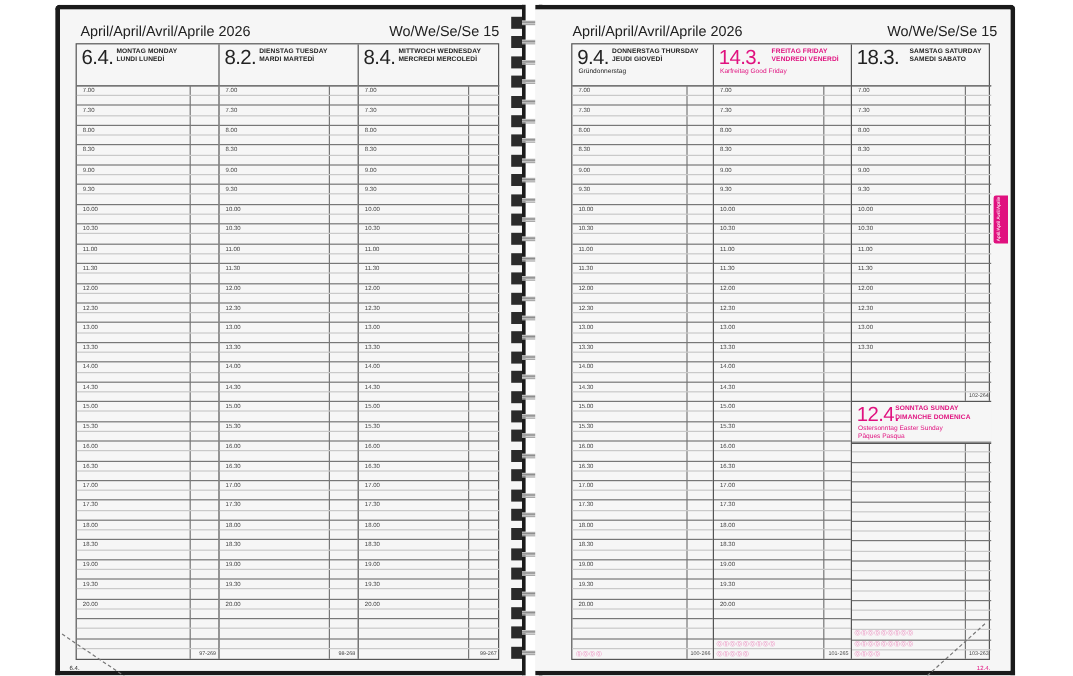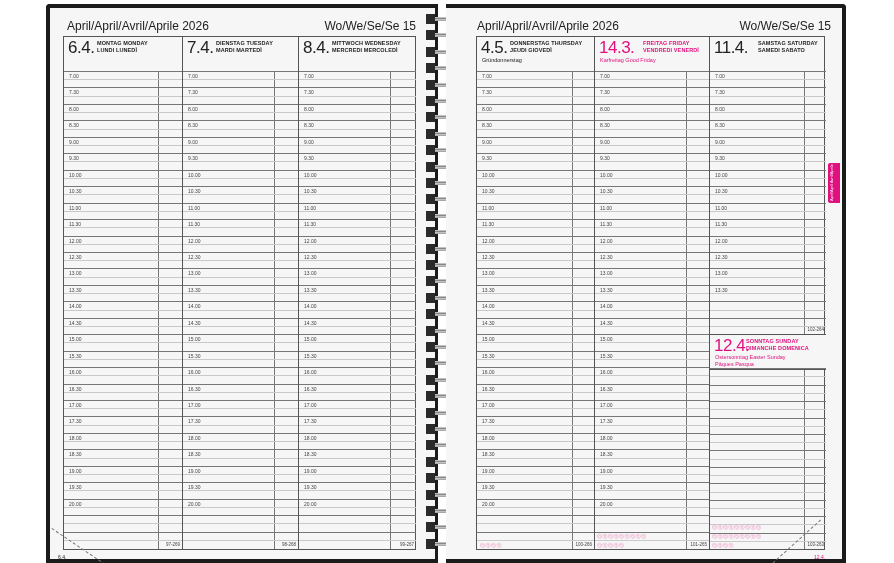--- a/index.html
+++ b/index.html
@@ -135,21 +135,21 @@
         <div class="hline minor" style="top: 469.925px;"></div>
         <div class="time" style="top: 463.7px;">20.00</div>
         <div class="hline major" style="top: 478.15px;"></div>
         <div class="hline minor" style="top: 486.375px;"></div>
         <div class="hline major" style="top: 494.6px;"></div>
         <div class="hline minor" style="top: 502.825px;"></div>
         <div class="daynum-foot" style="right: 2px; top: 505px;">97-269</div>
       </div>
       <div class="day-col" style="left: 118px; width: 116px;">
         <div class="day-head">
-          <span class="day-num">7.4.</span>
+          <span class="day-num">8.2.</span>
           <div class="day-names" style="left: 33px;">
             <div>DIENSTAG TUESDAY</div>
             <div>MARDI MARTEDÌ</div>
           </div>
         </div>
         <div class="sub-col" style="left: 91px;"></div>
         <div class="hline major" style="top: 34px;"></div>
         <div class="hline minor" style="top: 42.225px;"></div>
         <div class="time" style="top: 36px;">7.00</div>
         <div class="hline major" style="top: 50.45px;"></div>
@@ -539,21 +539,21 @@
       <div class="blk" style="left:35px"></div>
     </div>
   </div>
 
 <div id="page-right" class="page">
   <div class="month-title" style="left:31px;">April/April/Avril/Aprile 2026</div>
   <div class="week-label" style="right:11px;">Wo/We/Se/Se 15</div>
   <div class="grid" id="grid-right" style="left:30px;width:349px;height:514px;">
       <div class="day-col first" style="left: 0px; width: 117px;">
         <div class="day-head">
-          <span class="day-num">4.5.</span>
+          <span class="day-num">9.4.</span>
           <div class="day-names" style="left: 33px;">
             <div>DONNERSTAG THURSDAY</div>
             <div>JEUDI GIOVEDÌ</div>
           </div>
           <div class="day-note">Gründonnerstag</div>
         </div>
         <div class="sub-col" style="left: 95px;"></div>
         <div class="hline major" style="top: 34px;"></div>
         <div class="hline minor" style="top: 42.225px;"></div>
         <div class="time" style="top: 36px;">7.00</div>
@@ -736,21 +736,21 @@
         <div class="hline major" style="top: 478.15px;"></div>
         <div class="hline minor" style="top: 486.375px;"></div>
         <div class="hline major" style="top: 494.6px;"></div>
         <div class="hline minor" style="top: 502.825px;"></div>
         <div class="daynum-foot" style="right: 2px; top: 505px;">101-265</div>
         <div class="circles" style="left: 2px; top: 496px;">⓪⓪⓪⓪⓪⓪⓪⓪⓪</div>
         <div class="circles" style="left: 2px; top: 505px;">⓪⓪⓪⓪⓪</div>
       </div>
       <div class="day-col" style="left: 232px; width: 117px;">
         <div class="day-head">
-          <span class="day-num">11.4.</span>
+          <span class="day-num">18.3.</span>
           <div class="day-names" style="left: 48px;">
             <div>SAMSTAG SATURDAY</div>
             <div>SAMEDI SABATO</div>
           </div>
         </div>
         <div class="sub-col" style="left: 94px;"></div>
         <div class="hline major" style="top: 34px;"></div>
         <div class="hline minor" style="top: 42.225px;"></div>
         <div class="time" style="top: 36px;">7.00</div>
         <div class="hline major" style="top: 50.45px;"></div>

